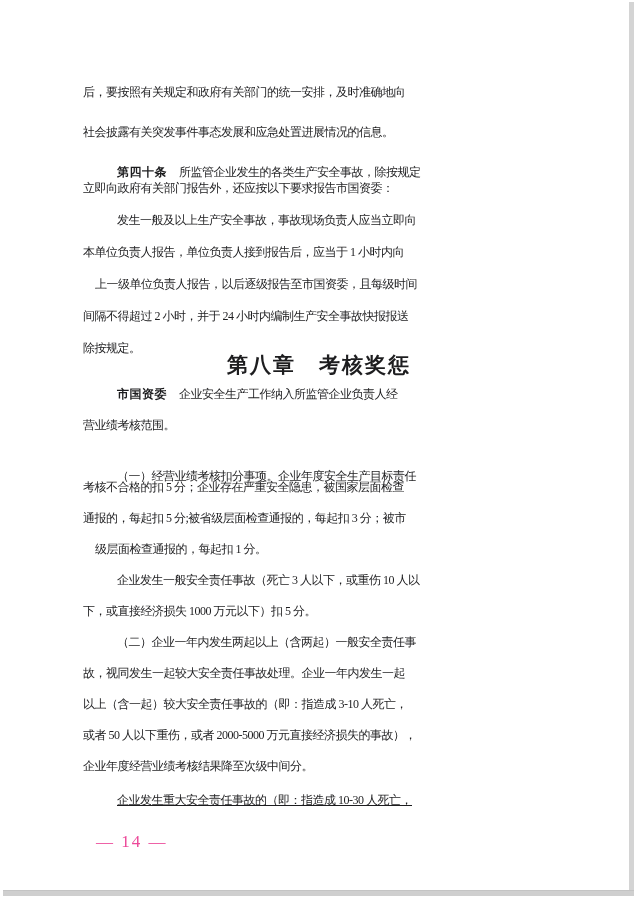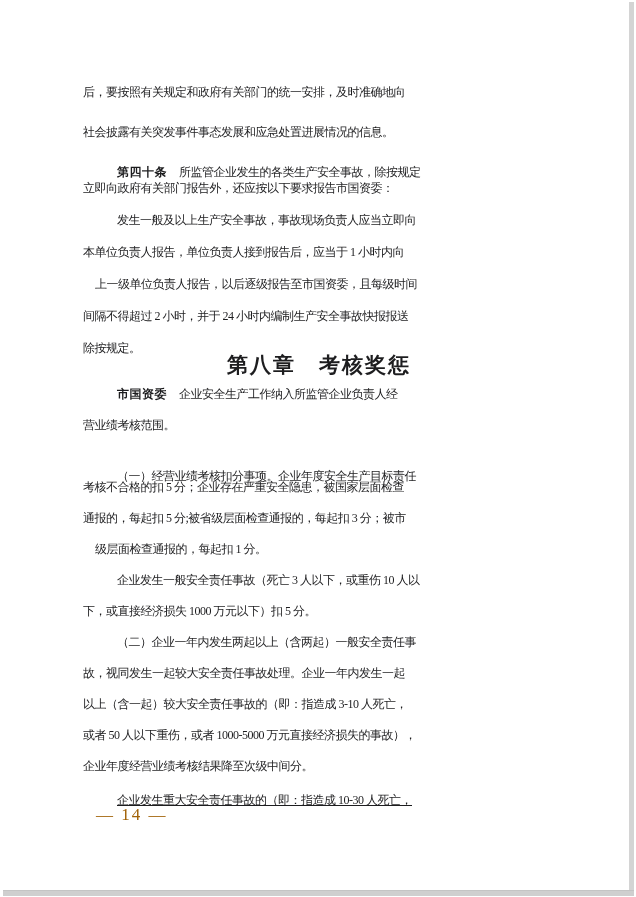--- a/index.html
+++ b/index.html
@@ -35,26 +35,26 @@
     padding-left: 1px;
     text-align: center;
     font-size: 21px;
     font-weight: bold;
     letter-spacing: 2px;
     font-family: "Liberation Sans", "DejaVu Sans", sans-serif;
   }
   .page-number {
     position: absolute;
     left: 96px;
-    top: 803px;
+    top: 830px;
     height: 24px;
     line-height: 24px;
     font-size: 17px;
     letter-spacing: 2px;
-    color: #a16207;
+    color: #ec4899;
   }
   .edge-right {
     position: absolute;
     left: 629px;
     top: 2px;
     width: 5px;
     height: 891px;
     background: #d4d4d4;
   }
   .edge-bottom {
@@ -86,20 +86,20 @@
       <div class="line" style="top: 409px;"><span>营业绩考核范围。</span></div>
       <div class="line indent" style="top: 440px; margin-top: 20px;"><span>（一）经营业绩考核扣分事项。企业年度安全生产目标责任</span></div>
       <div class="line" style="top: 471px;"><span>考核不合格的扣 5 分；企业存在严重安全隐患，被国家层面检查</span></div>
       <div class="line" style="top: 502px;"><span>通报的，每起扣 5 分;被省级层面检查通报的，每起扣 3 分；被市</span></div>
       <div class="line" style="top: 533px; margin-left: 12px;"><span>级层面检查通报的，每起扣 1 分。</span></div>
       <div class="line indent" style="top: 564px;"><span>企业发生一般安全责任事故（死亡 3 人以下，或重伤 10 人以</span></div>
       <div class="line" style="top: 595px;"><span>下，或直接经济损失 1000 万元以下）扣 5 分。</span></div>
       <div class="line indent" style="top: 626px;"><span>（二）企业一年内发生两起以上（含两起）一般安全责任事</span></div>
       <div class="line" style="top: 657px;"><span>故，视同发生一起较大安全责任事故处理。企业一年内发生一起</span></div>
       <div class="line" style="top: 688px;"><span>以上（含一起）较大安全责任事故的（即：指造成 3-10 人死亡，</span></div>
-      <div class="line" style="top: 719px;"><span>或者 50 人以下重伤，或者 1000-5000 万元直接经济损失的事故），</span></div>
+      <div class="line" style="top: 719px;"><span>或者 50 人以下重伤，或者 2000-5000 万元直接经济损失的事故），</span></div>
       <div class="line" style="top: 750px;"><span>企业年度经营业绩考核结果降至次级中间分。</span></div>
       <div class="line indent" style="top: 784px; text-decoration: underline;"><span>企业发生重大安全责任事故的（即：指造成 10-30 人死亡，</span></div>
     </div>
   <div class="page-number">— 14 —</div>
   <div class="edge-right"></div>
   <div class="edge-bottom"></div>
 </div>
 
 </body></html>

